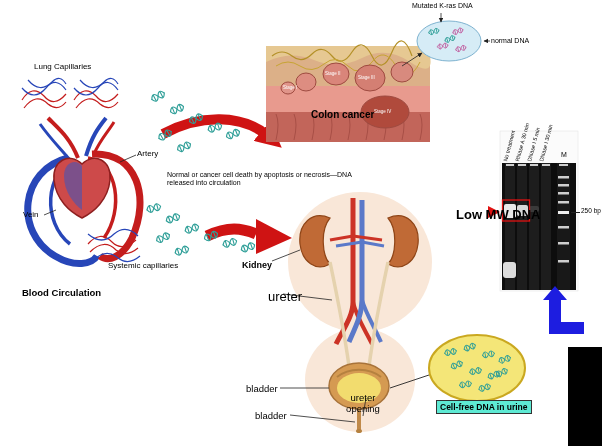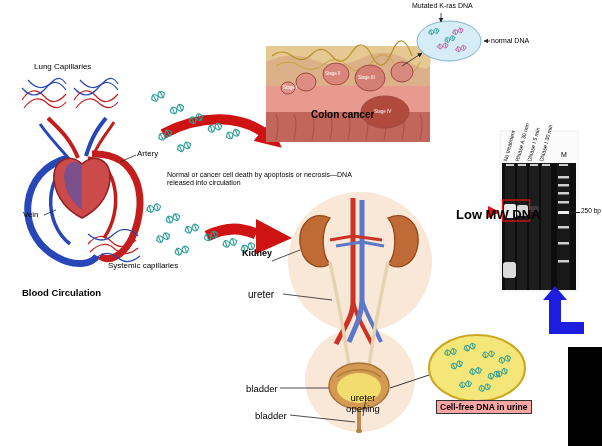--- a/index.html
+++ b/index.html
@@ -8,21 +8,21 @@
   .art{position:absolute;left:0;top:0;}
   .lbl{position:absolute;font-size:8px;line-height:1.2;white-space:nowrap;}
   .b{font-weight:bold;}
   .wrap{white-space:normal;}
   .c{text-align:center;}
   .dna-t{color:#2f9f98;}
   .dna-p{color:#c05fa0;}
   .gel-lane-lbl{position:absolute;font-size:5.5px;transform:rotate(-75deg);
                 transform-origin:0 100%;white-space:nowrap;}
   .stage{position:absolute;font-size:4.5px;color:#fff;white-space:nowrap;}
-  .boxed{border:1px solid #333;padding:1px 3px;background:#fca5a5;}
+  .boxed{border:1px solid #333;padding:1px 3px;background:#5eead4;}
   .blackbox{position:absolute;background:#000;}
 </style>
 </head>
 <body>
 
 <div class="canvas">
 
 <svg class="art" width="602" height="446" viewBox="0 0 602 446">
   <defs>
     <marker id="mBlack" markerWidth="7" markerHeight="7" refX="5.5" refY="3" orient="auto">
@@ -232,22 +232,22 @@
 <div class="lbl wrap" style="left:167px;top:171px;width:190px;font-size:7px;">Normal or cancer cell death by apoptosis or necrosis—DNA released into circulation</div>
 
 <div class="lbl b" style="left:295px;top:109px;font-size:10px;padding-left:16px;">Colon cancer</div>
 <div class="lbl" style="left:412px;top:2px;font-size:7px;">Mutated K-ras DNA</div>
 <div class="lbl" style="left:491px;top:37px;font-size:7px;">normal DNA</div>
 <div class="stage" style="left:283px;top:85px;">Stage I</div>
 <div class="stage" style="left:325px;top:71px;">Stage II</div>
 <div class="stage" style="left:358px;top:75px;">Stage III</div>
 <div class="stage" style="left:374px;top:109px;">Stage IV</div>
 
-<div class="lbl b" style="left:242px;top:248px;font-size:9px;">Kidney</div>
-<div class="lbl" style="left:248px;top:289px;font-size:10px;">ureter</div>
+<div class="lbl b" style="left:242px;top:260px;font-size:9px;">Kidney</div>
+<div class="lbl" style="left:268px;top:289px;font-size:13px;">ureter</div>
 <div class="lbl" style="left:246px;top:383px;font-size:9.5px;">bladder</div>
 <div class="lbl" style="left:255px;top:410px;font-size:9.5px;">bladder</div>
 <div class="lbl wrap c" style="left:340px;top:392px;width:46px;font-size:9.5px;">ureter opening</div>
 
 <div class="lbl b boxed" style="left:436px;top:400px;font-size:8.5px;">Cell-free DNA in urine</div>
 
 <div class="lbl b" style="left:456px;top:207px;font-size:13px;">Low MW DNA</div>
 <div class="lbl" style="left:581px;top:207px;font-size:6.5px;">250 bp</div>
 <div class="lbl" style="left:561px;top:151px;font-size:7px;">M</div>
 

